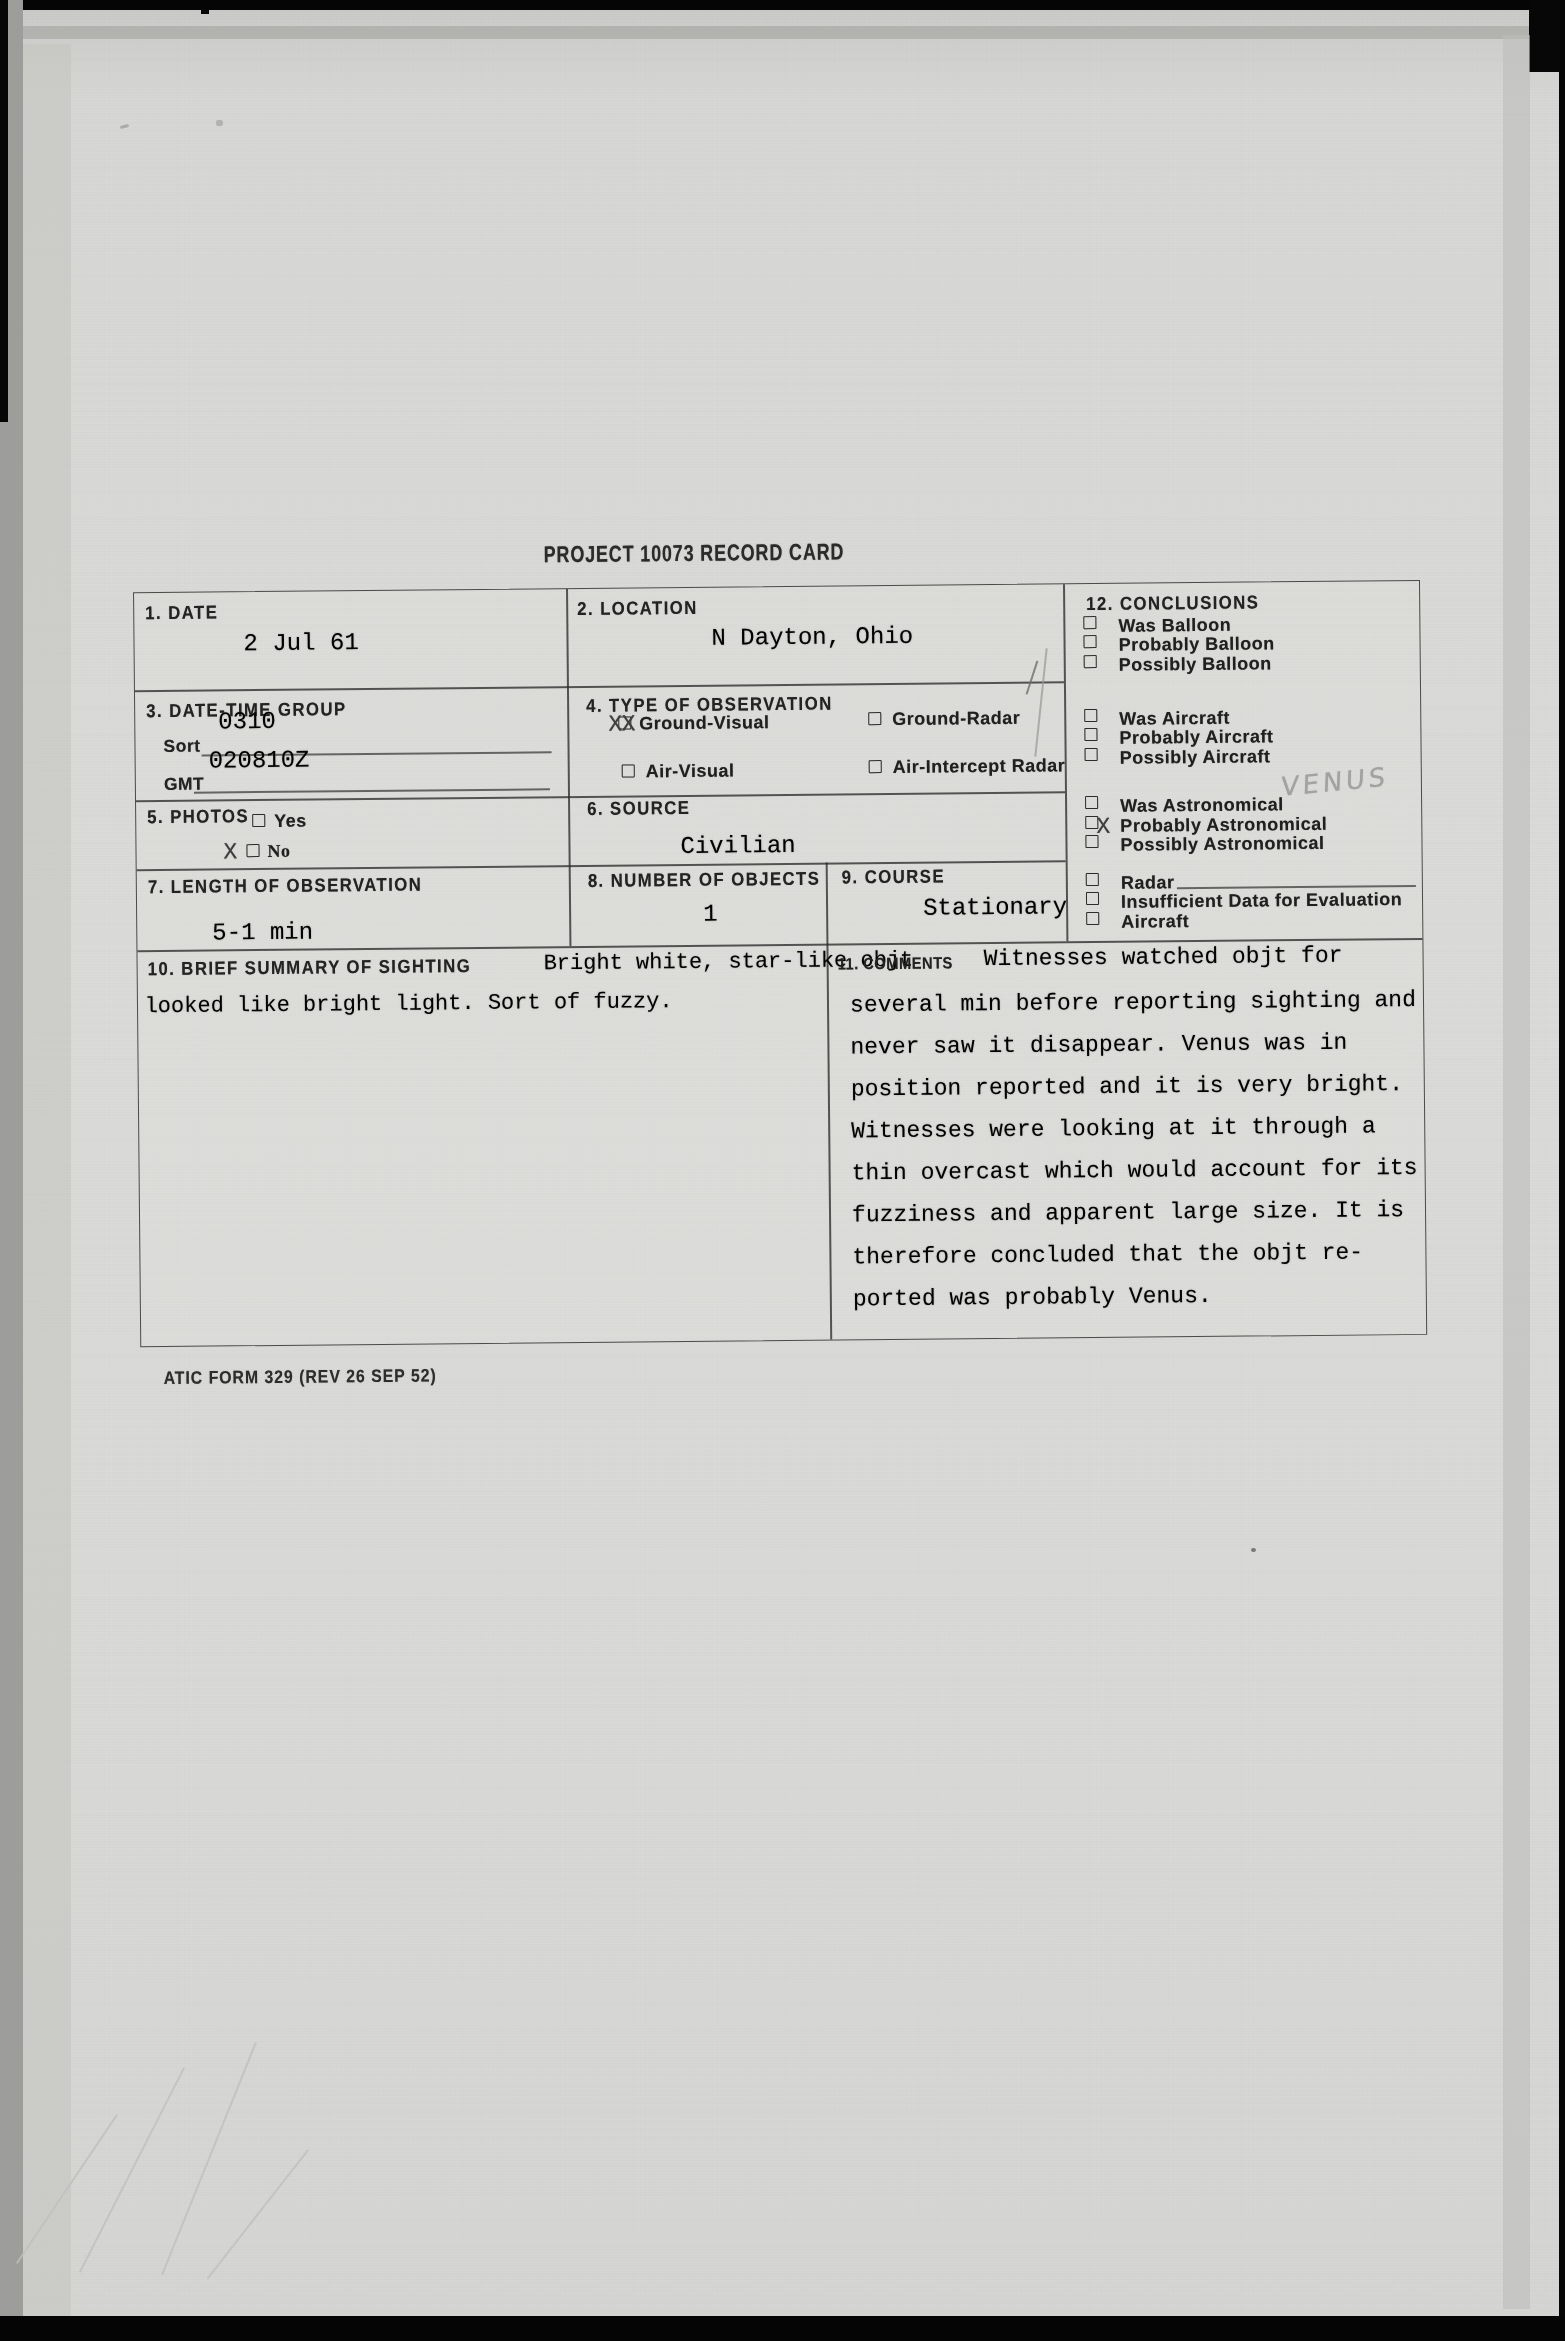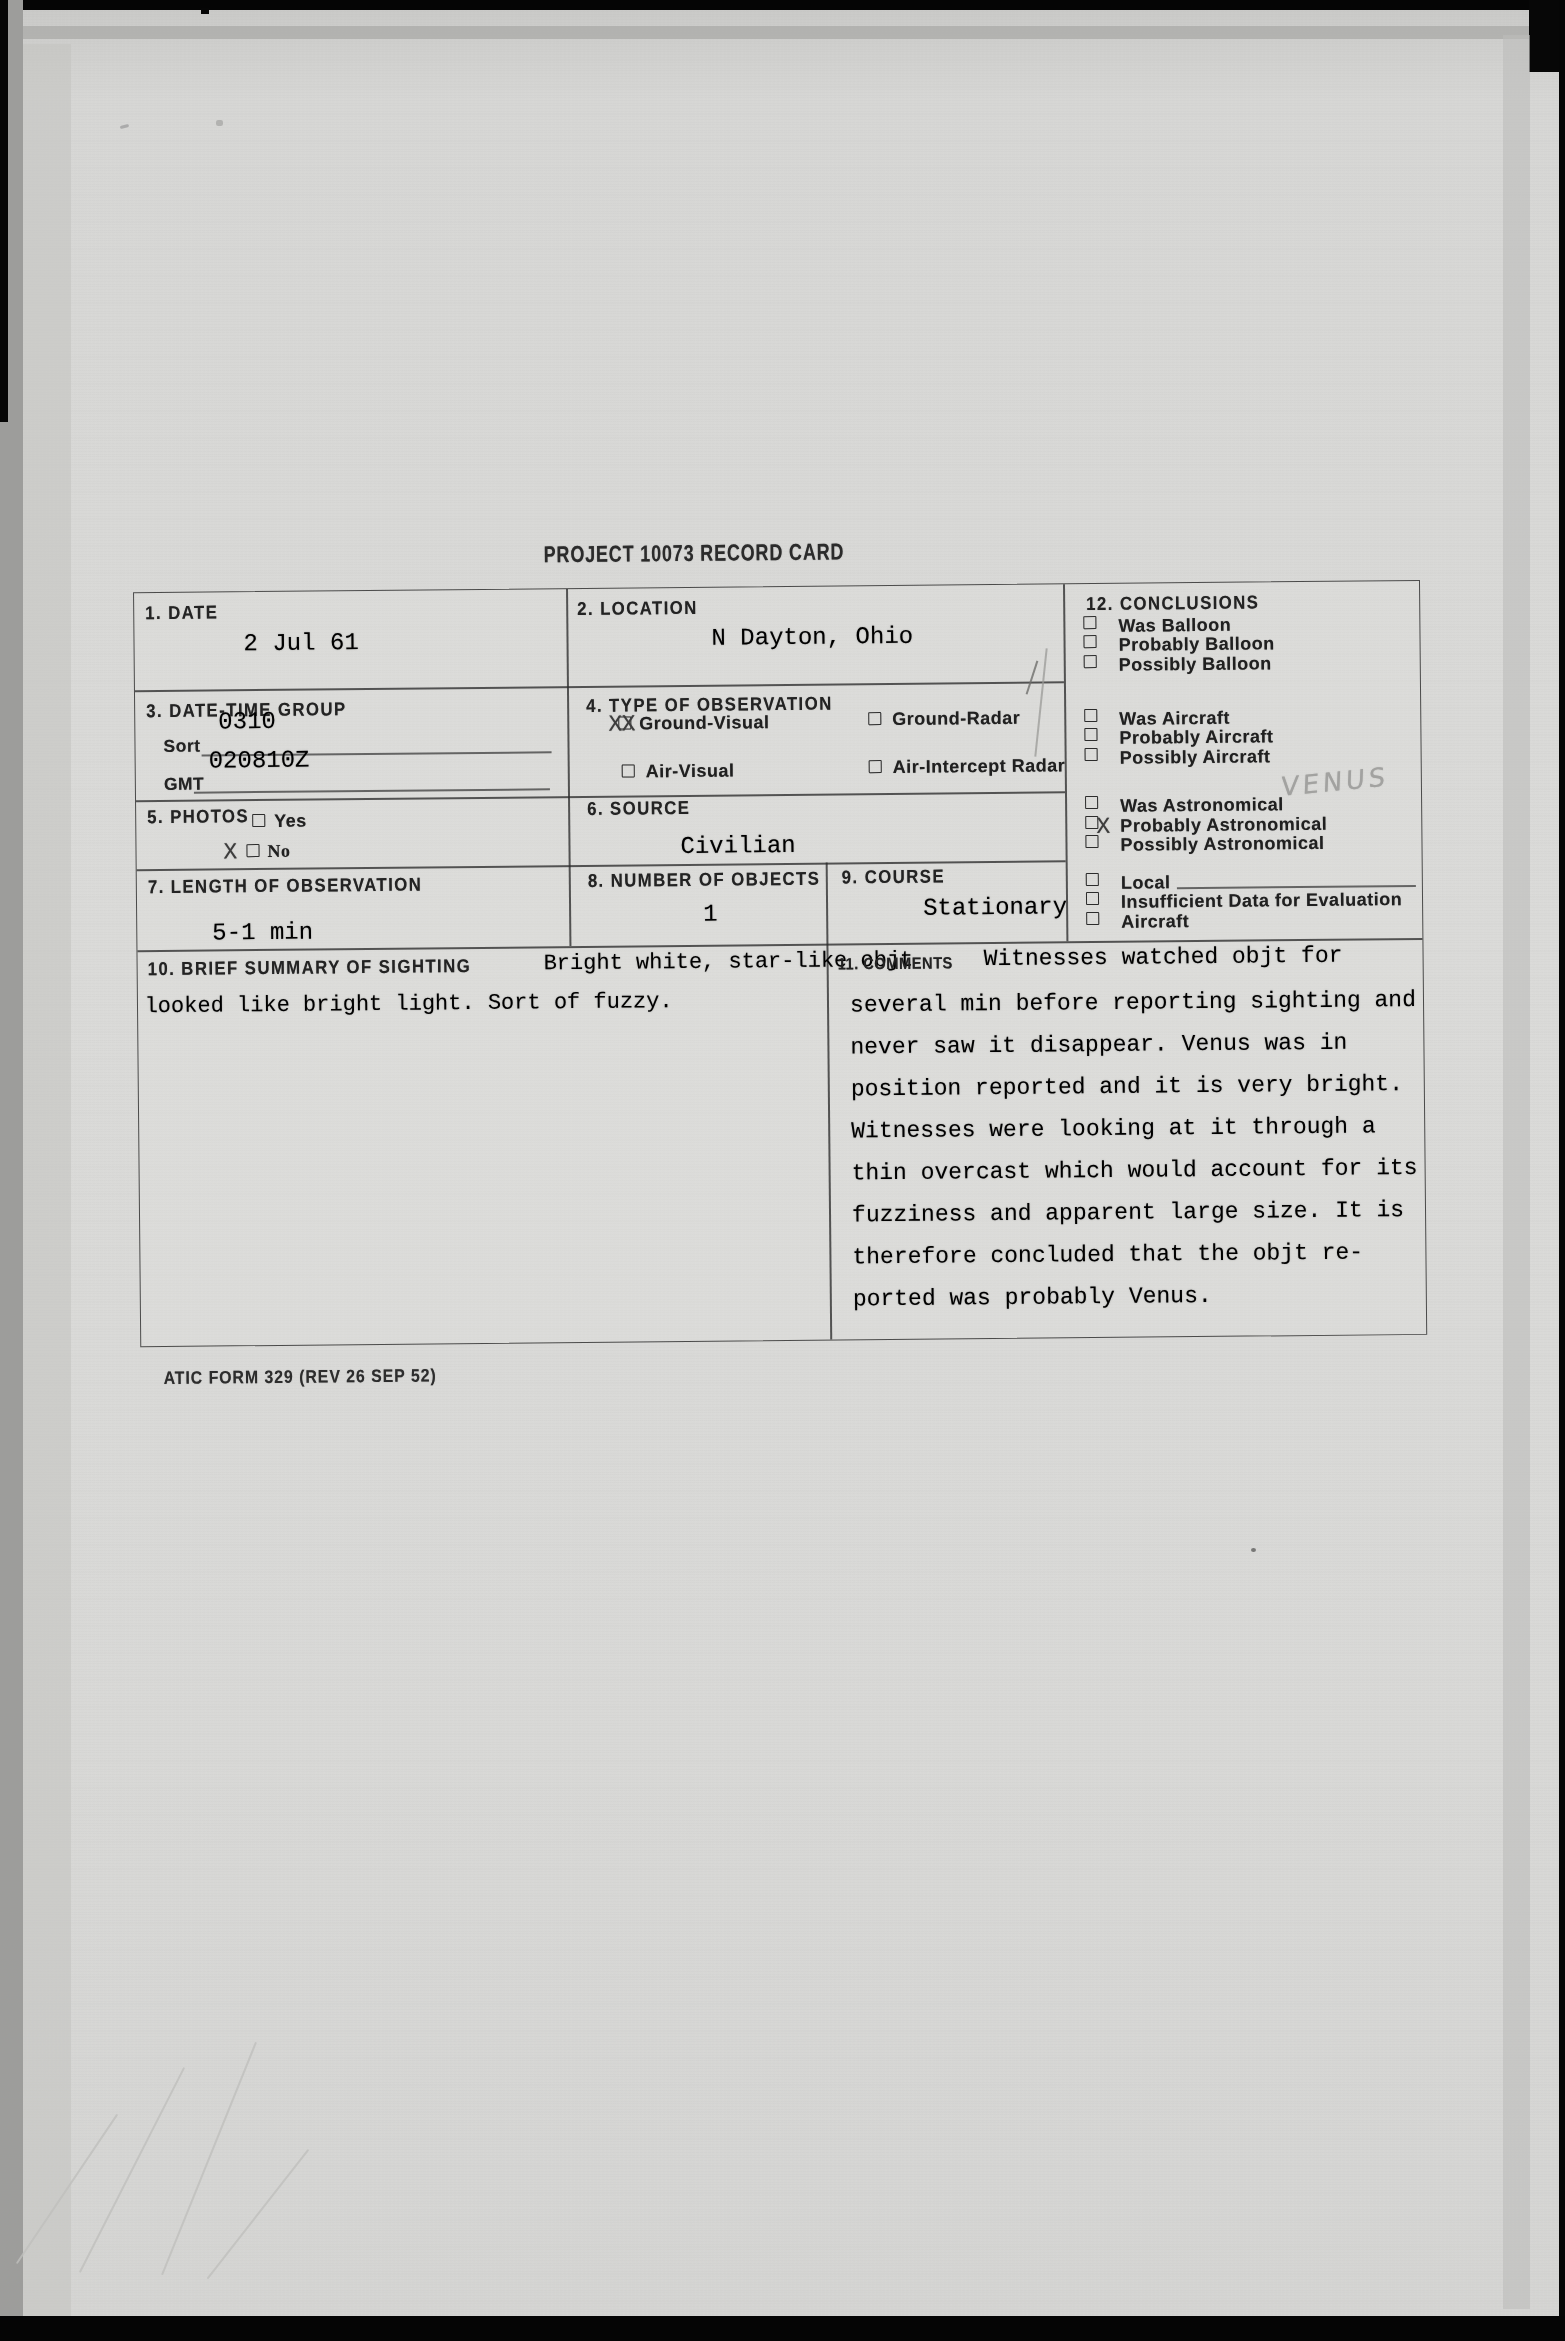--- a/index.html
+++ b/index.html
@@ -248,21 +248,21 @@
       <span class="cblbl">Probably Astronomical</span>
     </div>
     <div class="citem" style="top:251px;">
       <span class="cb"></span>
 
       <span class="cblbl">Possibly Astronomical</span>
     </div>
     <div class="citem" style="top:289px;">
       <span class="cb"></span>
 
-      <span class="cblbl">Local</span>
+      <span class="cblbl">Radar</span>
     </div>
     <div class="uline" style="left:1040px;top:304px;width:239px;"></div>
     <div class="citem" style="top:308px;">
       <span class="cb"></span>
 
       <span class="cblbl">Insufficient Data for Evaluation</span>
     </div>
     <div class="citem" style="top:328px;">
       <span class="cb"></span>
 

